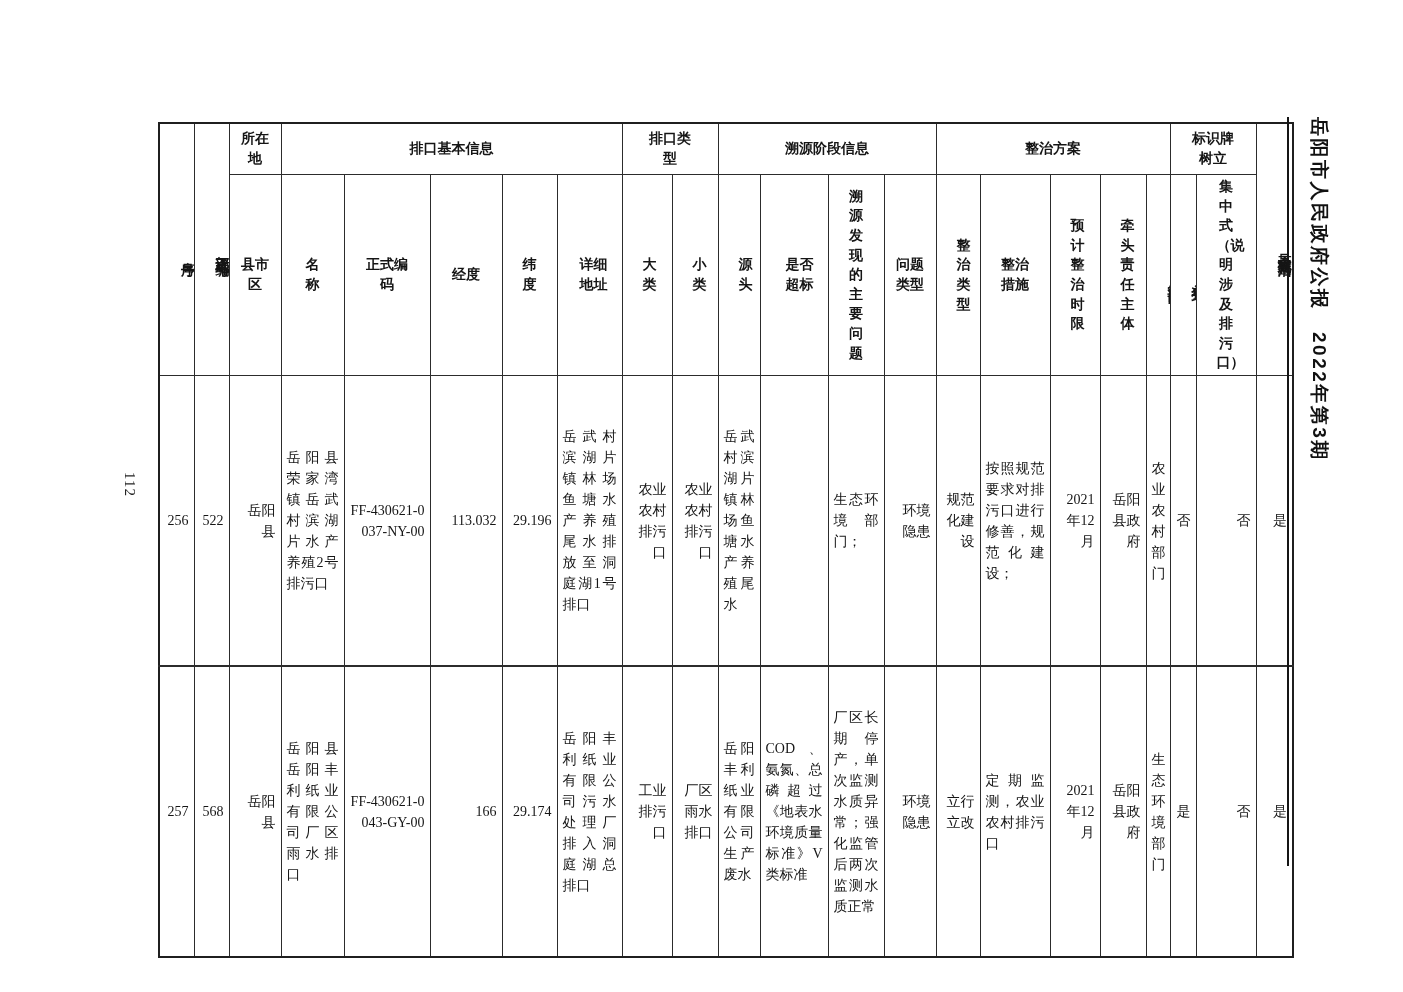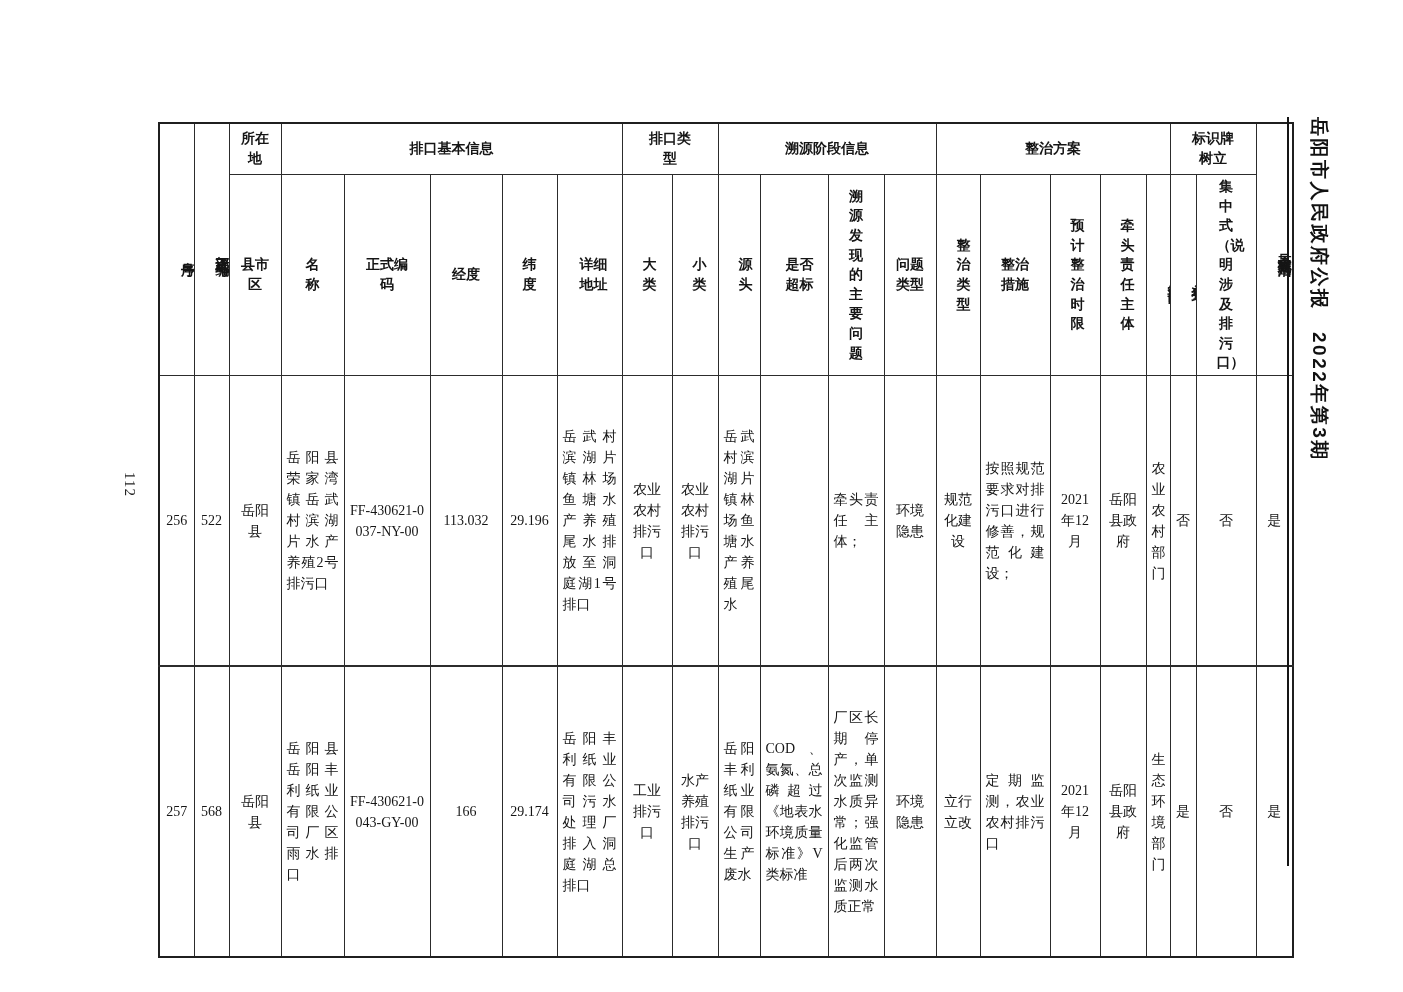--- a/index.html
+++ b/index.html
@@ -37,21 +37,21 @@
   th,td{border:1px solid #2c2c2c;vertical-align:middle;word-break:break-all;overflow:hidden;}
   th{
     font-family:"Liberation Sans","DejaVu Sans",sans-serif;
     font-weight:700;font-size:14px;line-height:1.4;
     padding:2px 20px;text-align:center;
   }
   th.n1{padding:2px 8px;}
   th.n2{padding:2px 14px;text-align:right;}
   th.n3{padding:2px 16px;}
   td{
-    font-size:14px;line-height:1.5;padding:4px 5px;text-align:center;
+    font-size:14px;line-height:1.5;padding:4px 5px;text-align:right;
   }
   td.jt{text-align:justify;text-justify:inter-character;}
   tr.h1 th{height:46px;}
   tr.h2 th{height:72px;}
   tbody tr{height:291px;}
   tbody tr.r2 td{border-top-width:2px;margin-left:28px;}
 
   
   .stack{
     writing-mode:vertical-rl;text-orientation:upright;
@@ -131,42 +131,42 @@
         <td>岳阳县</td>
         <td class="jt">岳阳县荣家湾镇岳武村滨湖片水产养殖2号排污口</td>
         <td>FF-430621-0037-NY-00</td>
         <td>113.032</td>
         <td>29.196</td>
         <td class="jt">岳武村滨湖片镇林场鱼塘水产养殖尾水排放至洞庭湖1号排口</td>
         <td>农业农村排污口</td>
         <td>农业农村排污口</td>
         <td class="jt">岳武村滨湖片镇林场鱼塘水产养殖尾水</td>
         <td class="jt"></td>
-        <td class="jt">牵头责任主体；</td>
+        <td class="jt">生态环境部门；</td>
         <td>环境隐患</td>
         <td>规范化建设</td>
         <td class="jt">按照规范要求对排污口进行修善，规范化建设；</td>
         <td>2021年12月</td>
         <td>岳阳县政府</td>
         <td>农业农村部门</td>
         <td>否</td>
         <td>否</td>
         <td>是</td>
       </tr>
       <tr class="r2">
         <td>257</td>
         <td>568</td>
         <td>岳阳县</td>
         <td class="jt">岳阳县岳阳丰利纸业有限公司厂区雨水排口</td>
         <td>FF-430621-0043-GY-00</td>
         <td>166</td>
         <td>29.174</td>
         <td class="jt">岳阳丰利纸业有限公司污水处理厂排入洞庭湖总排口</td>
         <td>工业排污口</td>
-        <td>水产养殖排污口</td>
+        <td>厂区雨水排口</td>
         <td class="jt">岳阳丰利纸业有限公司生产废水</td>
         <td class="jt">COD、氨氮、总磷超过《地表水环境质量标准》V类标准</td>
         <td class="jt">厂区长期停产，单次监测水质异常；强化监管后两次监测水质正常</td>
         <td>环境隐患</td>
         <td>立行立改</td>
         <td class="jt">定期监测，农业农村排污口</td>
         <td>2021年12月</td>
         <td>岳阳县政府</td>
         <td>生态环境部门</td>
         <td>是</td>

